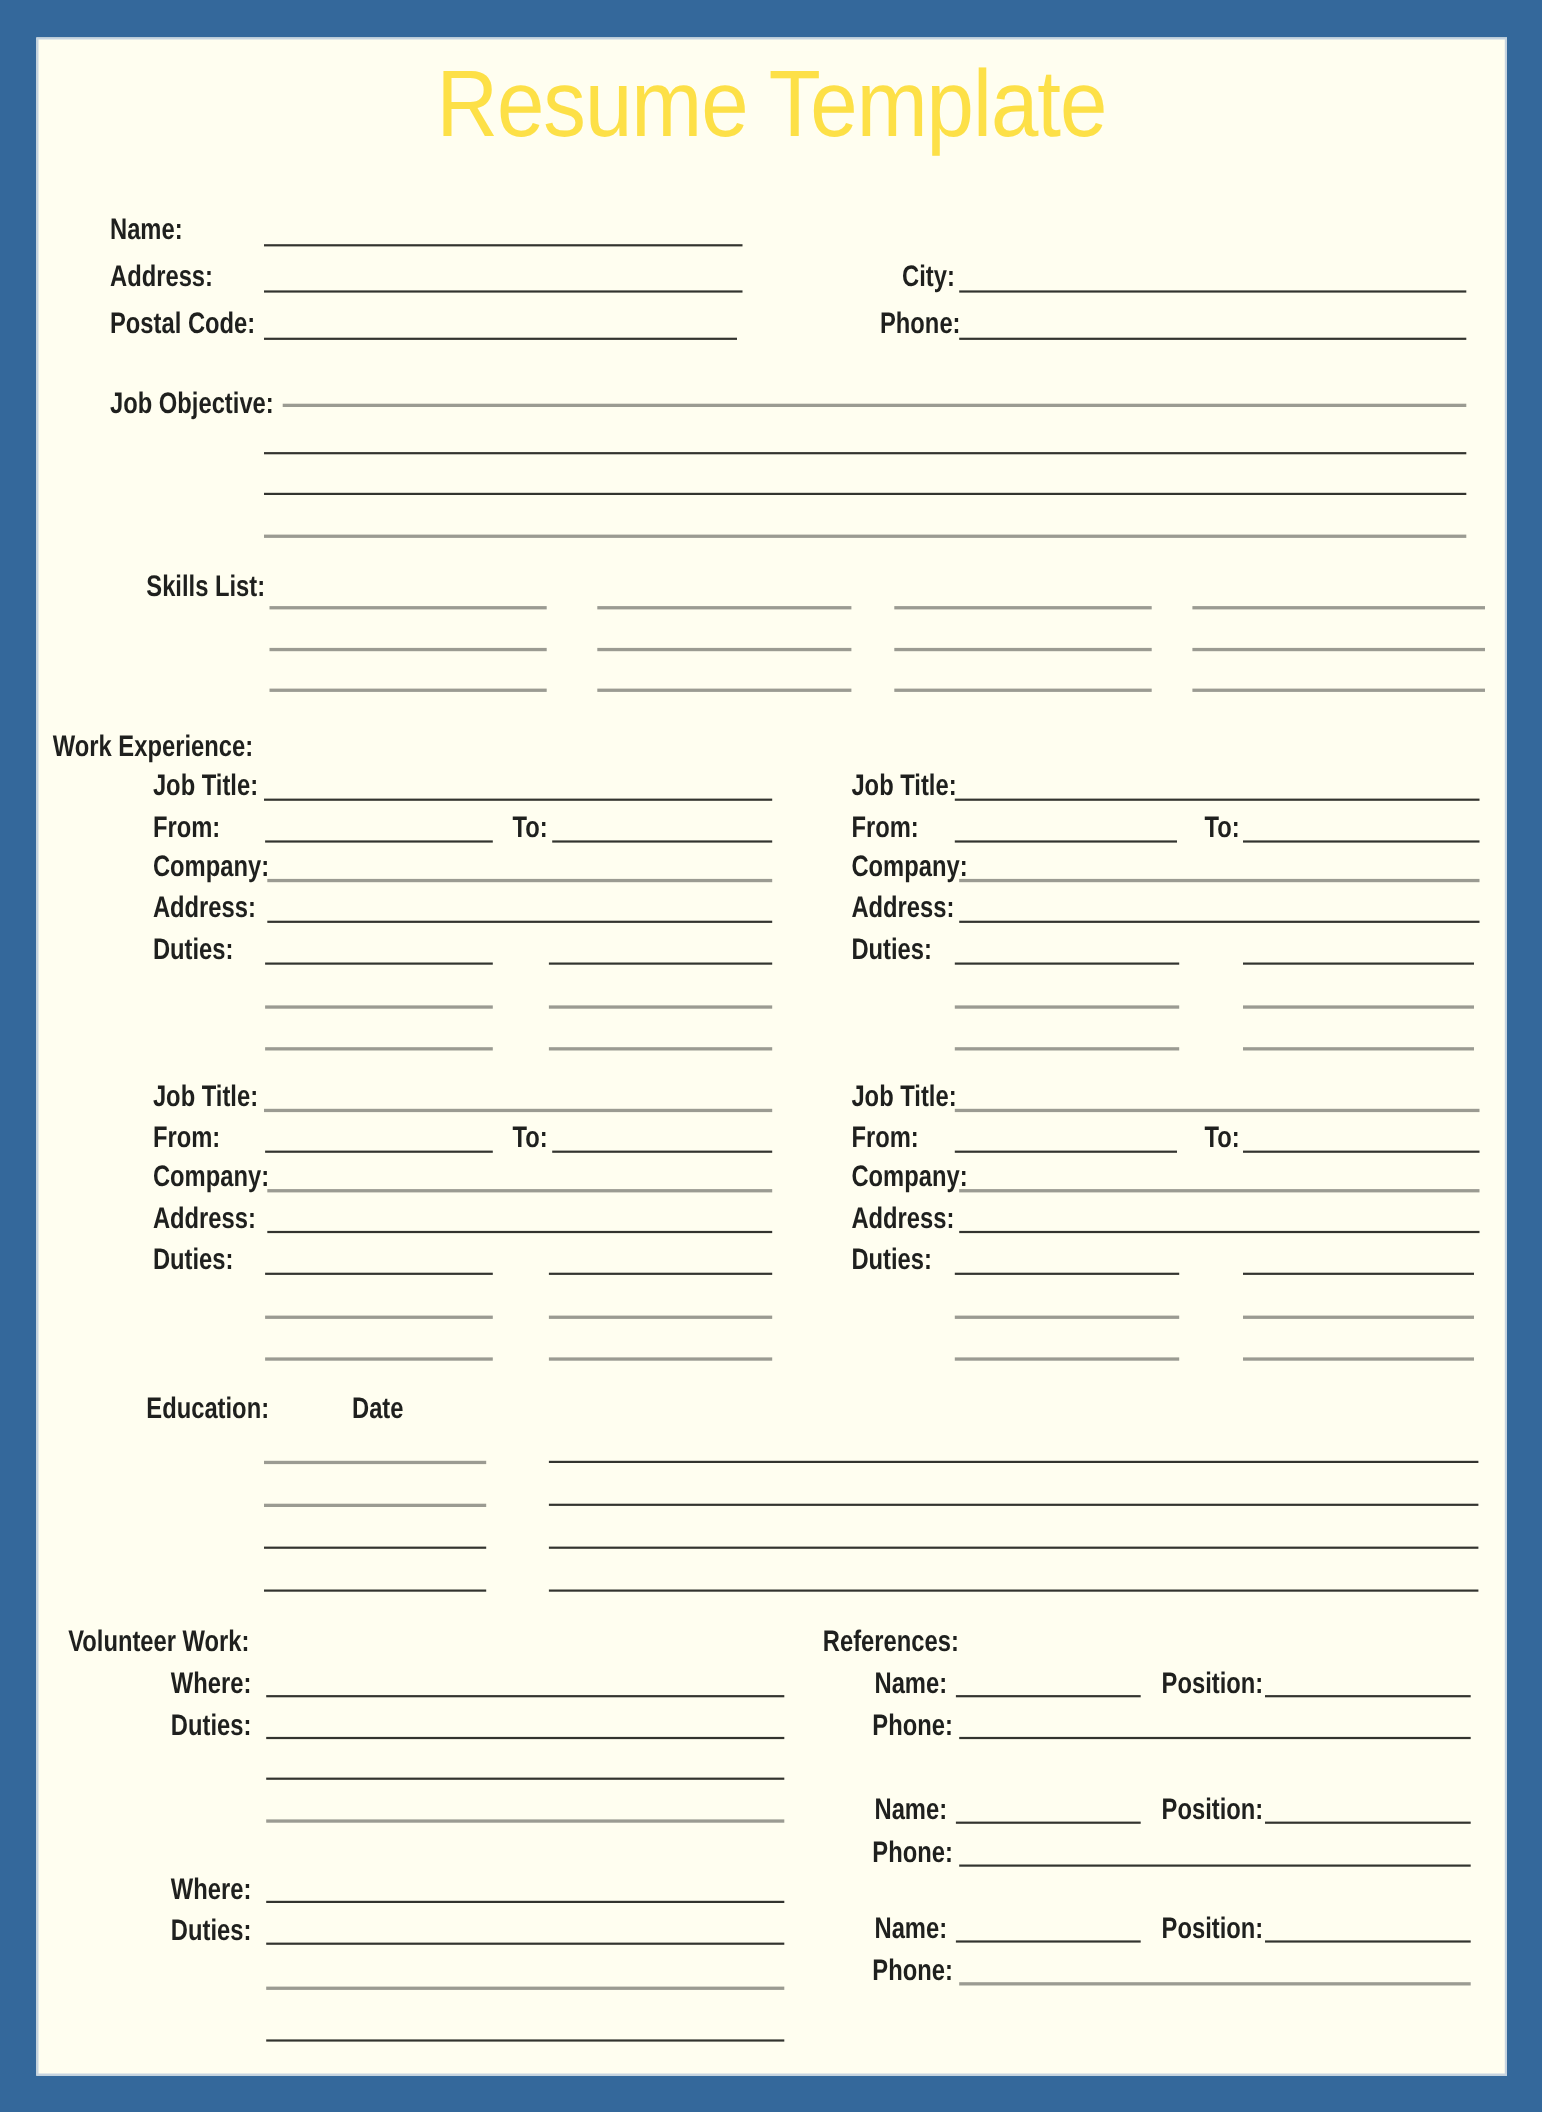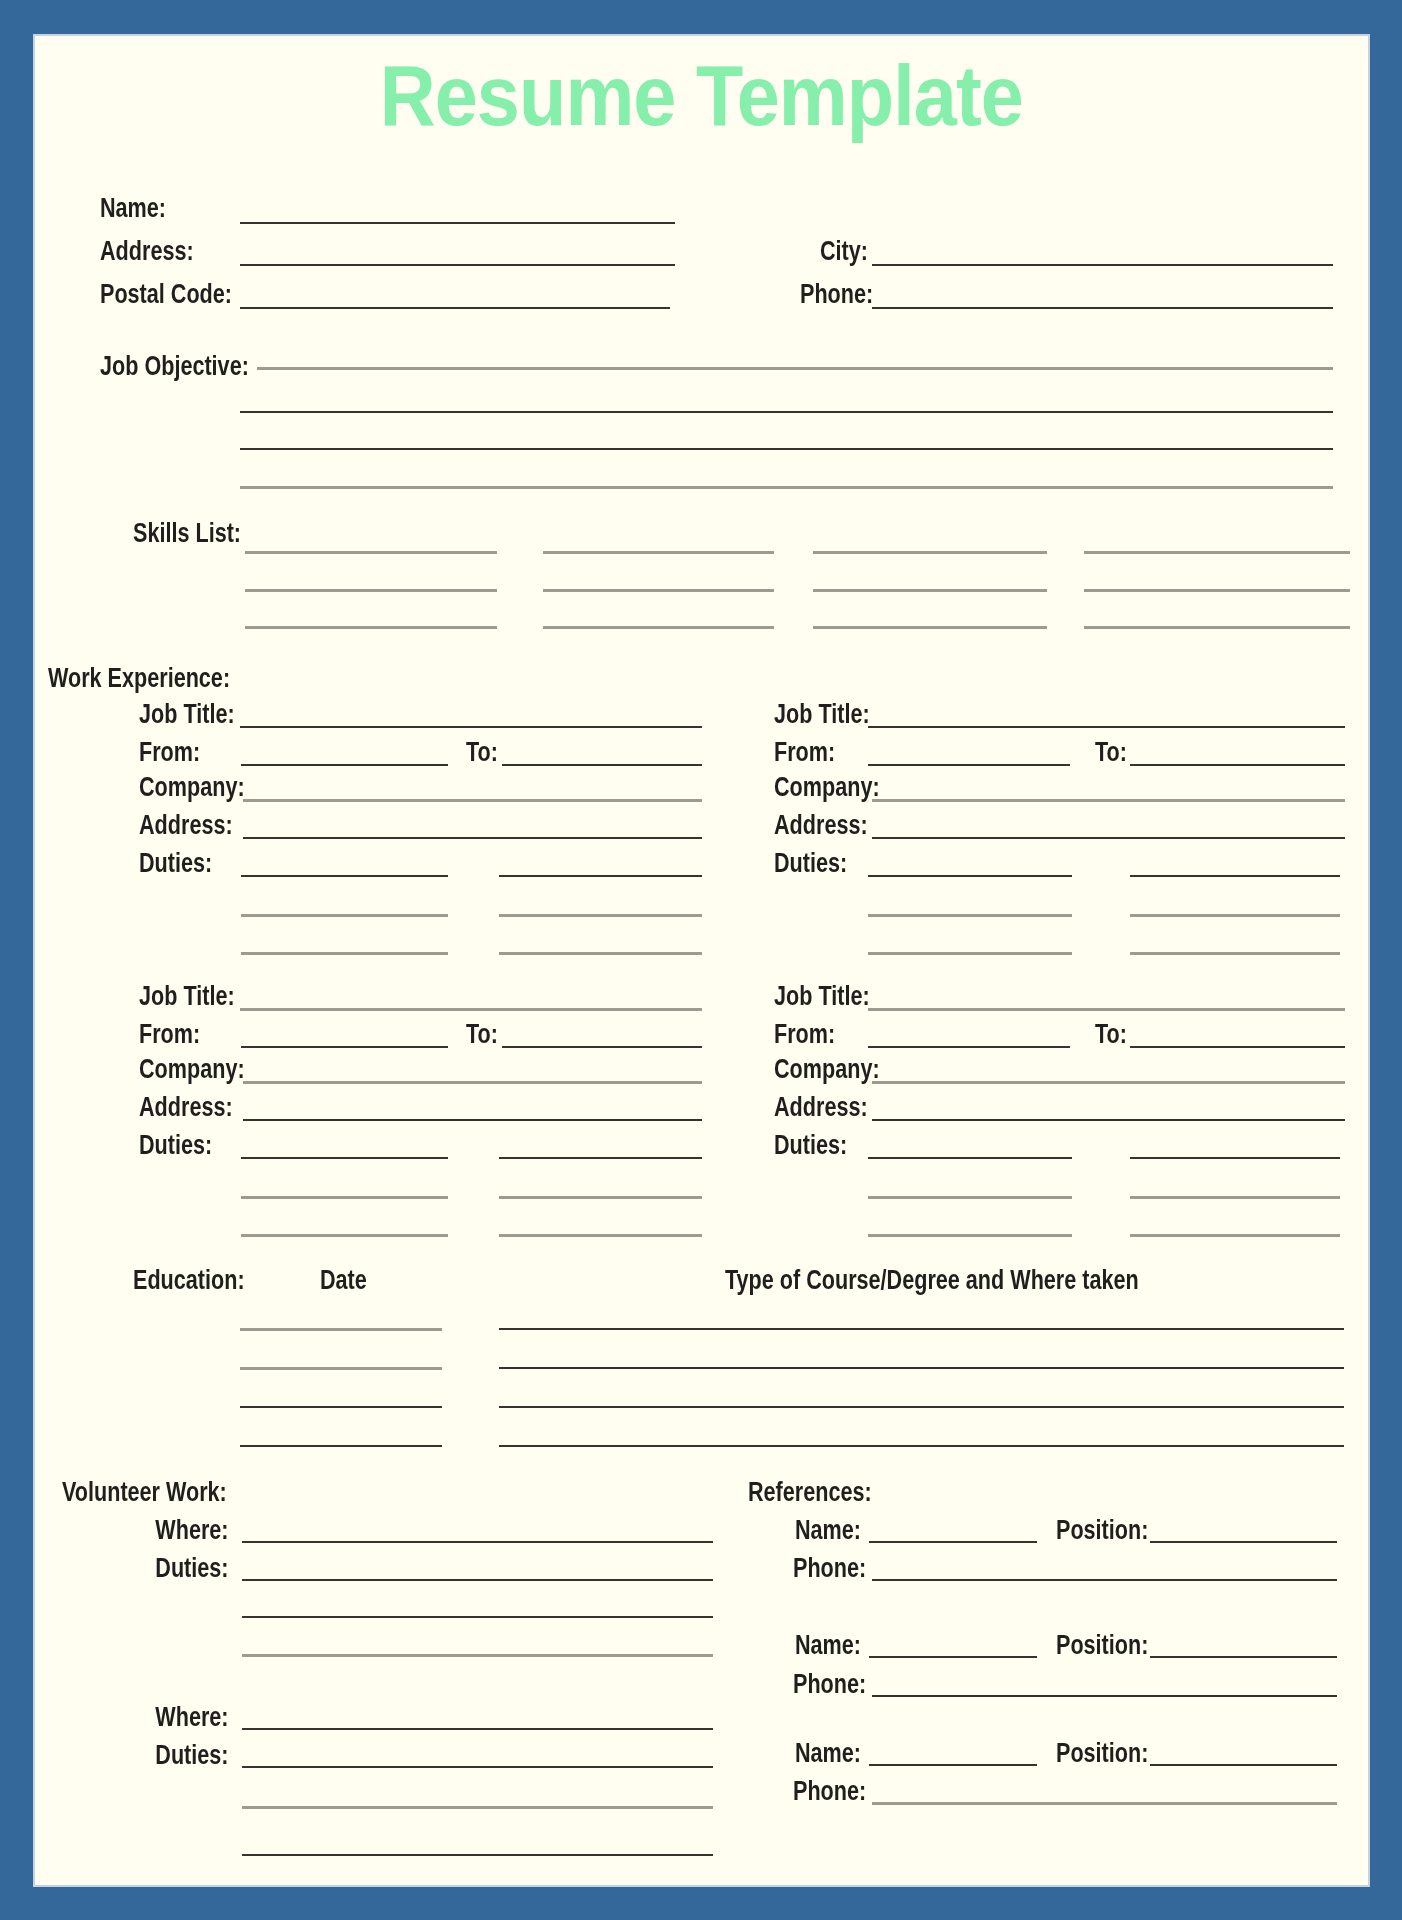--- a/index.html
+++ b/index.html
@@ -8,21 +8,21 @@
     background:#34689B; overflow:hidden;
     font-family:"Liberation Sans", sans-serif;
   }
   .sheet {
     position:absolute; left:33px; top:34px; width:1337px; height:1853px;
     background:#FFFEF0;
     box-shadow: inset 0 0 0 2px #C5D3E0;
   }
   .title {
     position:absolute; left:0; top:50px; width:1402px; text-align:center;
-    font-size:86px; font-weight:700; color:#86efac; line-height:90px;
+    font-size:86px; font-weight:400; color:#fde047; line-height:90px;
     white-space:nowrap;
   }
   .title > span { display:inline-block; transform:scaleX(0.9); transform-origin:50% 50%; letter-spacing:-1px; }
   .lbl {
     position:absolute; font-size:27px; font-weight:700; color:#1F201E;
     line-height:32px; height:32px; white-space:nowrap;
   }
   .lbl > span { display:inline-block; transform:scaleX(0.8); transform-origin:0 50%; letter-spacing:0; }
   .lbl.r { }
   .lbl.r > span { transform-origin:100% 50%; }
@@ -149,21 +149,20 @@
     <div class="ln" style="left:868px;top:1157px;width:204px"></div>
     <div class="ln" style="left:1130px;top:1157px;width:210px"></div>
     <div class="ln g" style="left:868px;top:1196px;width:204px"></div>
     <div class="ln g" style="left:1130px;top:1196px;width:210px"></div>
     <div class="ln g" style="left:868px;top:1234px;width:204px"></div>
     <div class="ln g" style="left:1130px;top:1234px;width:210px"></div>
   </div>
 
   <div class="lbl" style="left:133px;top:1264px"><span>Education:</span></div>
   <div class="lbl" style="left:320px;top:1264px"><span>Date</span></div>
-  <div class="lbl" style="left:725px;top:1264px"><span>Type of Course/Degree and Where taken</span></div>
 
   <div class="ln g" style="left:240px;top:1328px;width:202px"></div>
   <div class="ln" style="left:499px;top:1328px;width:845px"></div>
   <div class="ln g" style="left:240px;top:1367px;width:202px"></div>
   <div class="ln" style="left:499px;top:1367px;width:845px"></div>
   <div class="ln" style="left:240px;top:1406px;width:202px"></div>
   <div class="ln" style="left:499px;top:1406px;width:845px"></div>
   <div class="ln" style="left:240px;top:1445px;width:202px"></div>
   <div class="ln" style="left:499px;top:1445px;width:845px"></div>
 

